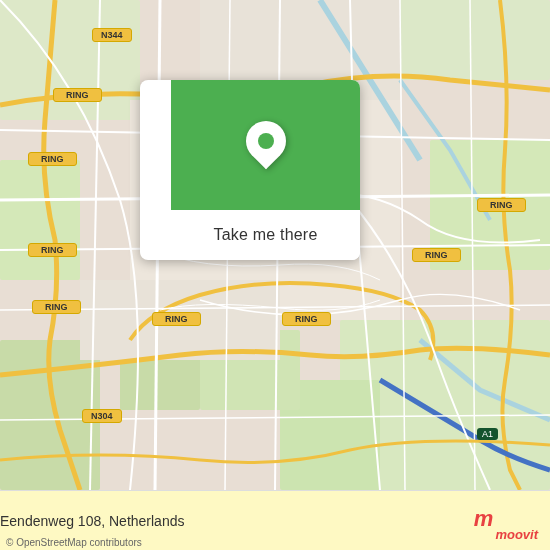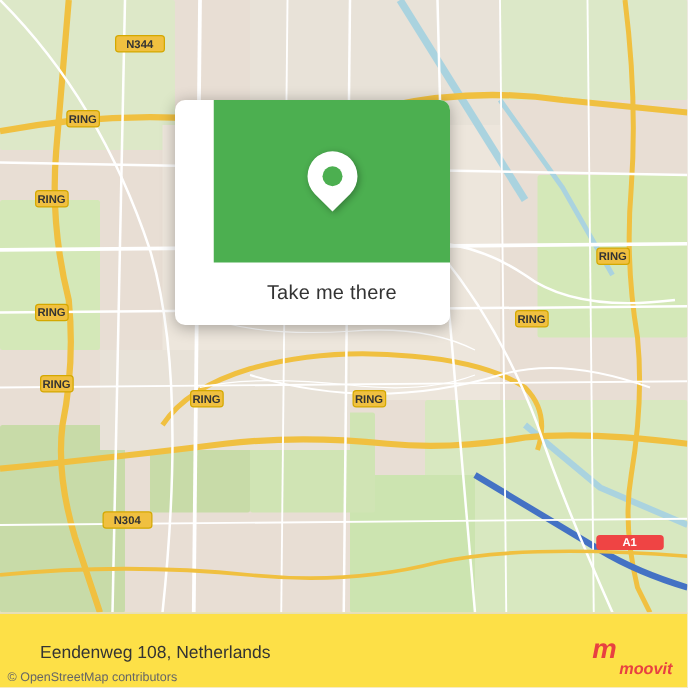--- a/index.html
+++ b/index.html
@@ -94,25 +94,25 @@
       font-weight: 500;
       color: #333;
       cursor: pointer;
       letter-spacing: 0.2px;
     }
 
     
     #bottom-bar {
       width: 550px;
       height: 60px;
-      background: #fde047;
+      background: #fef9c3;
       border-top: 1px solid #ddd;
       display: flex;
       align-items: center;
-      padding: 0 32px;
+      padding: 0 0;
       position: relative;
     }
 
     #address-text {
       font-size: 14px;
       color: #333;
       font-weight: 500;
       flex: 1;
     }
 
@@ -156,44 +156,44 @@
       position: absolute;
       top: 0; left: 0;
     }
 
     
     .ring-label {
       position: absolute;
       background: #f0c040;
       border: 1px solid #d4a800;
       border-radius: 3px;
-      padding: 1px 1px;
+      padding: 1px 12px;
       font-size: 9px;
       font-weight: bold;
       color: #333;
       z-index: 2;
     }
     .n-label {
       position: absolute;
       background: #f0c040;
       border: 1px solid #d4a800;
       border-radius: 3px;
       padding: 1px 8px;
       font-size: 9px;
       font-weight: bold;
       color: #333;
       z-index: 2;
     }
     .a-label {
       position: absolute;
-      background: #ef4444;
+      background: #14532d;
       border-radius: 3px;
-      padding: 1px 21px;
+      padding: 1px 5px;
       font-size: 9px;
-      font-weight: bold;
+      font-weight: normal;
       color: white;
       z-index: 2;
     }
   </style>
 </head>
 <body>
 
 <div id="map-container">
 
   <svg id="map-svg" viewBox="0 0 550 490" xmlns="http://www.w3.org/2000/svg">

